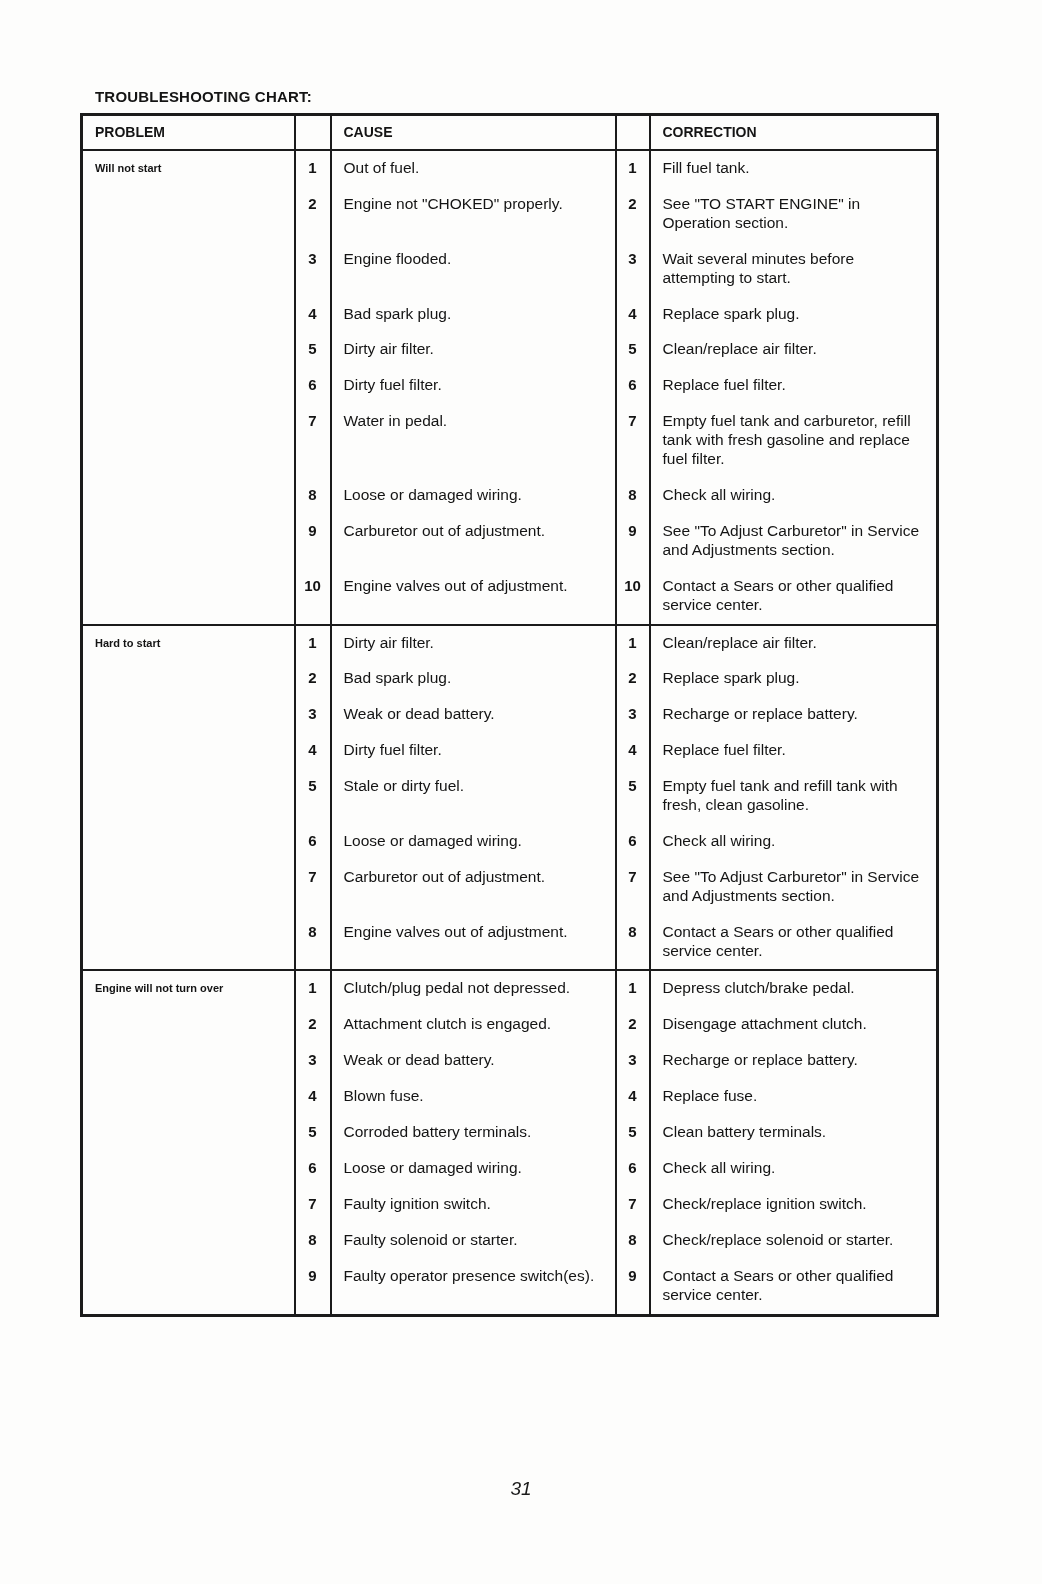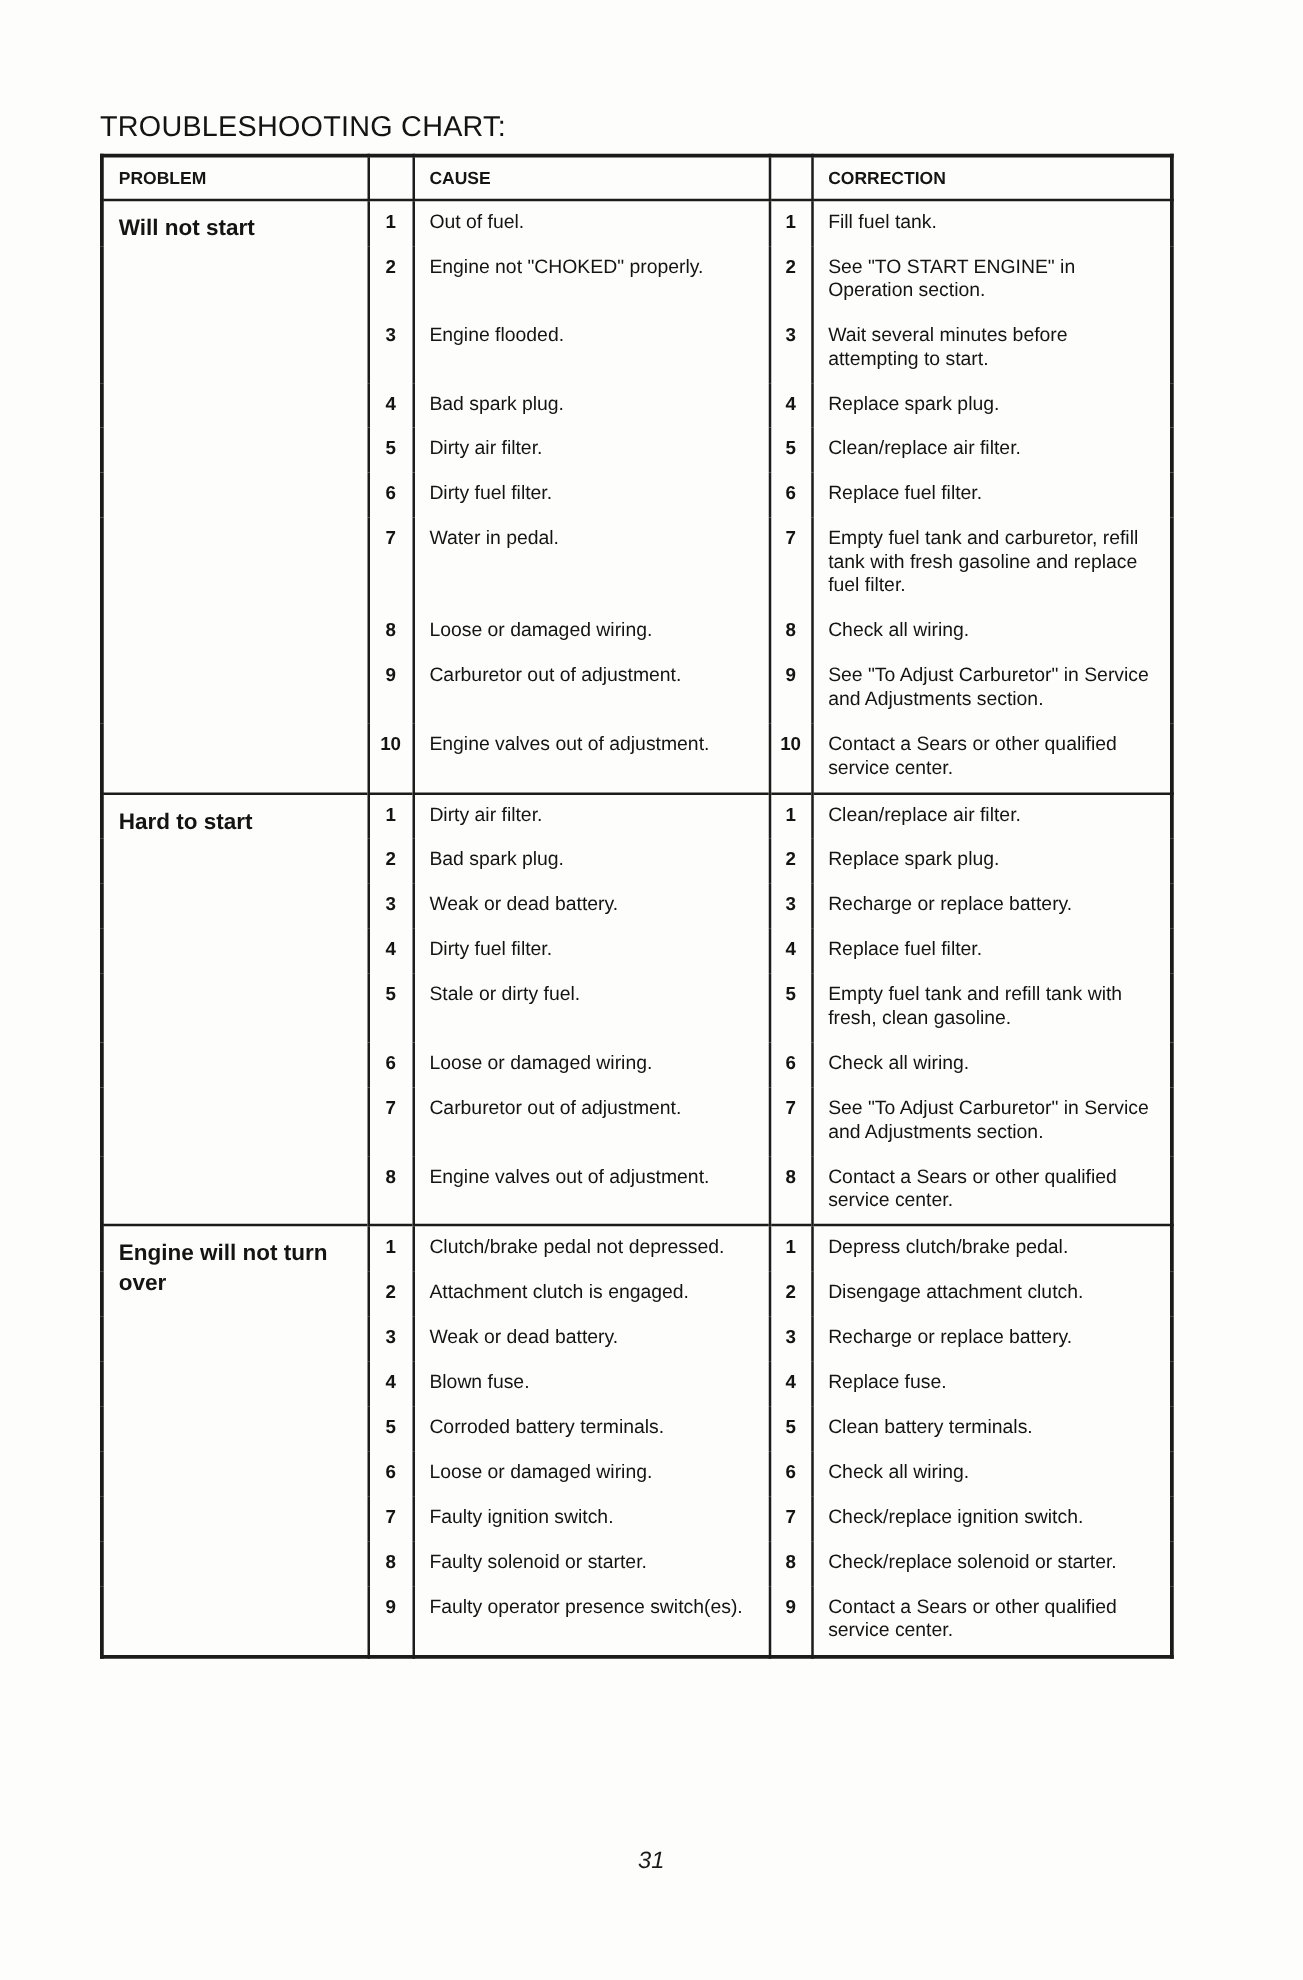--- a/index.html
+++ b/index.html
@@ -15,23 +15,23 @@
     background: #fdfdfc;
     color: #141414;
     font-family: "Liberation Sans", sans-serif;
     box-sizing: border-box;
     overflow: hidden;
   }
   .content {
     padding: 88px 78px 0 80px;
   }
   .doc-title {
-    margin: 0 0 8px 0;
-    font-size: 23px;
-    font-weight: 400;
+    margin: 0 0 8px 15px;
+    font-size: 15px;
+    font-weight: 700;
     letter-spacing: 0.2px;
   }
   .doc-subtitle {
     margin: 0 0 32px 0;
     font-size: 21px;
     font-weight: 700;
   }
   table.ts-table {
     border-collapse: collapse;
     table-layout: fixed;
@@ -47,21 +47,21 @@
     vertical-align: middle;
   }
   .ts-table th.num-h { padding: 8px 2px; }
   .ts-table td {
     vertical-align: top;
     font-size: 15.5px;
     line-height: 1.22;
   }
   .ts-table td.problem {
     font-weight: 700;
-    font-size: 18px;
+    font-size: 11px;
     line-height: 1.3;
     padding: 10px 14px 9px 12px;
     border-right: 2px solid #1b1b1b;
   }
   .ts-table td.num {
     font-weight: 700;
     font-size: 15px;
     text-align: center;
     padding: 8px 2px 9px 2px;
     border-right: 2px solid #1b1b1b;
@@ -228,21 +228,21 @@
             <td class="num">8</td>
             <td class="cause">Engine valves out of adjustment.</td>
             <td class="num">8</td>
             <td class="correction">Contact a Sears or other qualified service center.</td>
           </tr>
         </tbody>
         <tbody class="section">
           <tr>
             <td class="problem" rowspan="9">Engine will not turn over</td>
             <td class="num">1</td>
-            <td class="cause">Clutch/brake pedal not depressed.</td>
+            <td class="cause">Clutch/plug pedal not depressed.</td>
             <td class="num">1</td>
             <td class="correction">Depress clutch/brake pedal.</td>
           </tr>
           <tr>
             <td class="num">2</td>
             <td class="cause">Attachment clutch is engaged.</td>
             <td class="num">2</td>
             <td class="correction">Disengage attachment clutch.</td>
           </tr>
           <tr>

